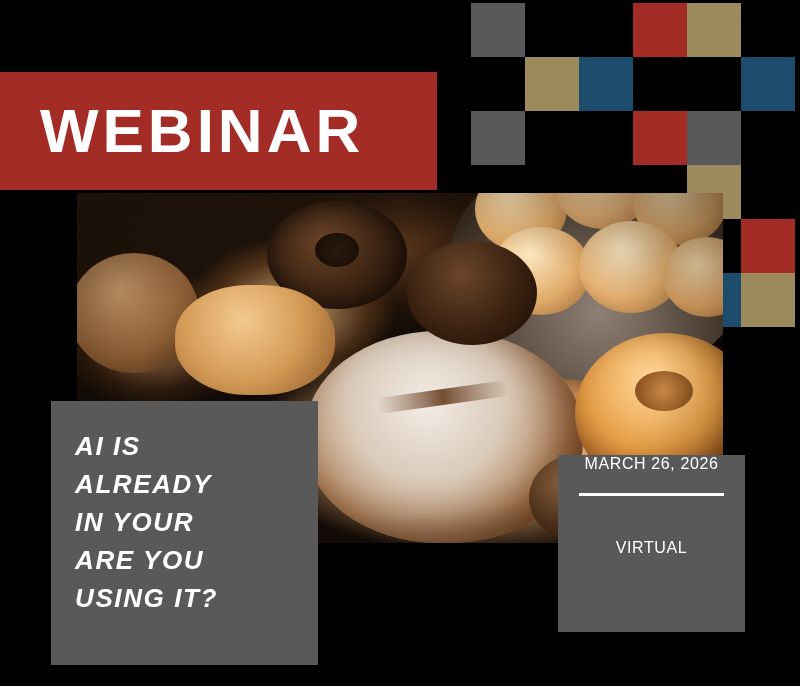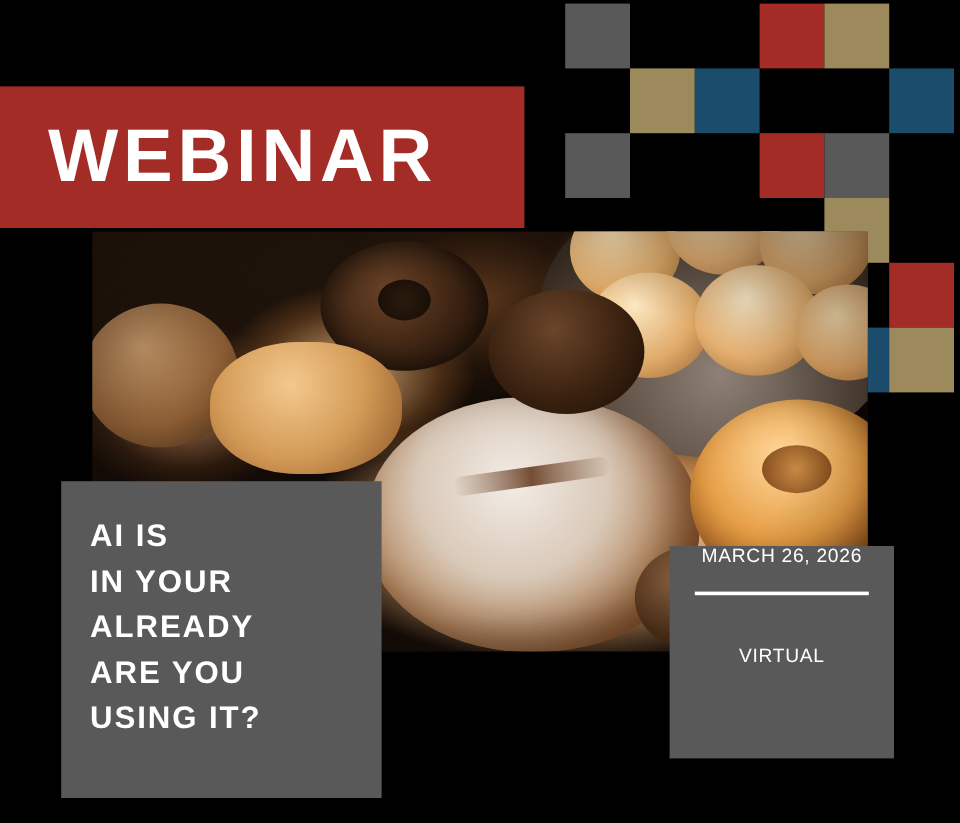--- a/index.html
+++ b/index.html
@@ -44,20 +44,21 @@
   }
   .banner .txt{
     color:#fff; font-weight:bold; font-size:62px; letter-spacing:4px;
     padding-left:40px; line-height:1;
   }
 
   
   .headline{
     position:absolute; left:51px; top:401px; width:267px; height:264px;
     padding:26px 0 0 24px;
+    font-style:italic;
   }
   .headline .line{
     color:#fff; font-weight:bold; font-size:26px; letter-spacing:1.6px;
     line-height:38px; white-space:nowrap;
   }
 
   
   .details{
     position:absolute; left:558px; top:455px; width:187px; height:177px;
     display:flex; flex-direction:column; align-items:center;
@@ -145,22 +146,22 @@
 
     <div class="vign"></div>
   </div>
 
   <div class="banner" style="background: rgb(163, 44, 39);">
     <div class="txt">WEBINAR</div>
   </div>
 
   <div class="headline" style="background: rgb(89, 89, 89);">
     <div class="line">AI IS</div>
+    <div class="line">ALREADY</div>
     <div class="line">IN YOUR</div>
-    <div class="line">ALREADY</div>
     <div class="line">ARE YOU</div>
     <div class="line">USING IT?</div>
   </div>
 
   <div class="details" style="background: rgb(89, 89, 89);">
     <div class="date">MARCH 26, 2026</div>
     <div class="rule"></div>
     <div class="mode">VIRTUAL</div>
   </div>
 

